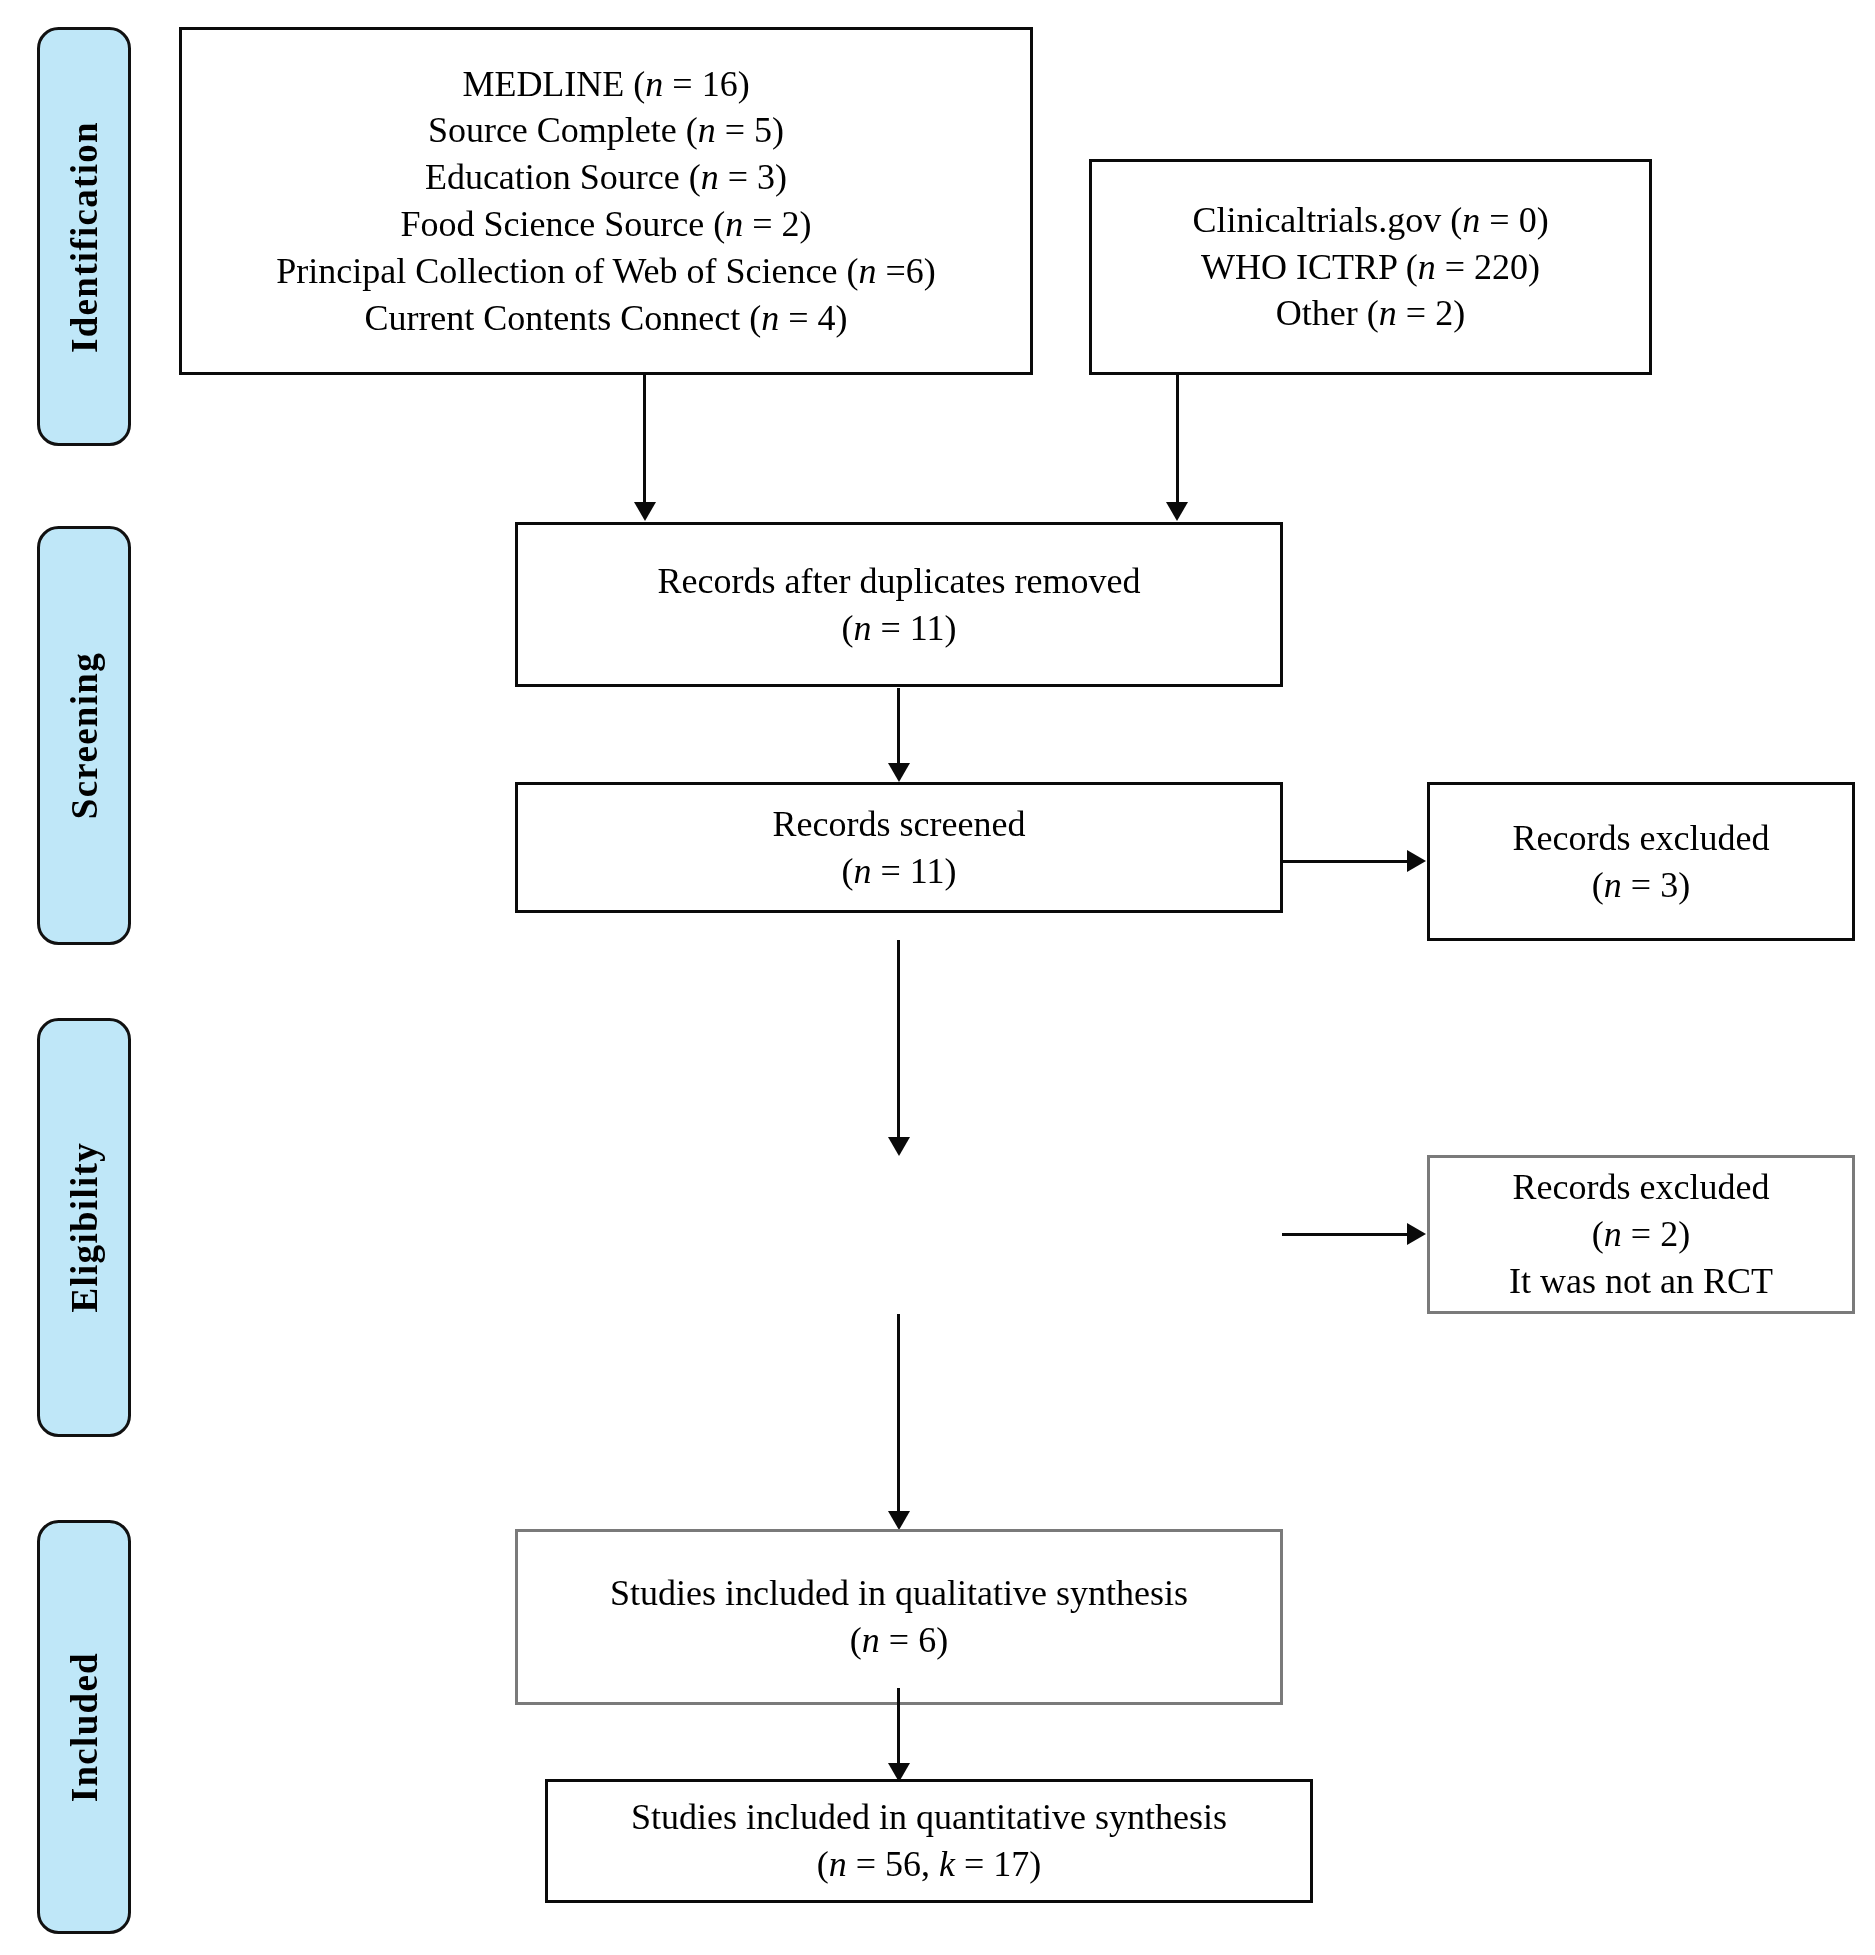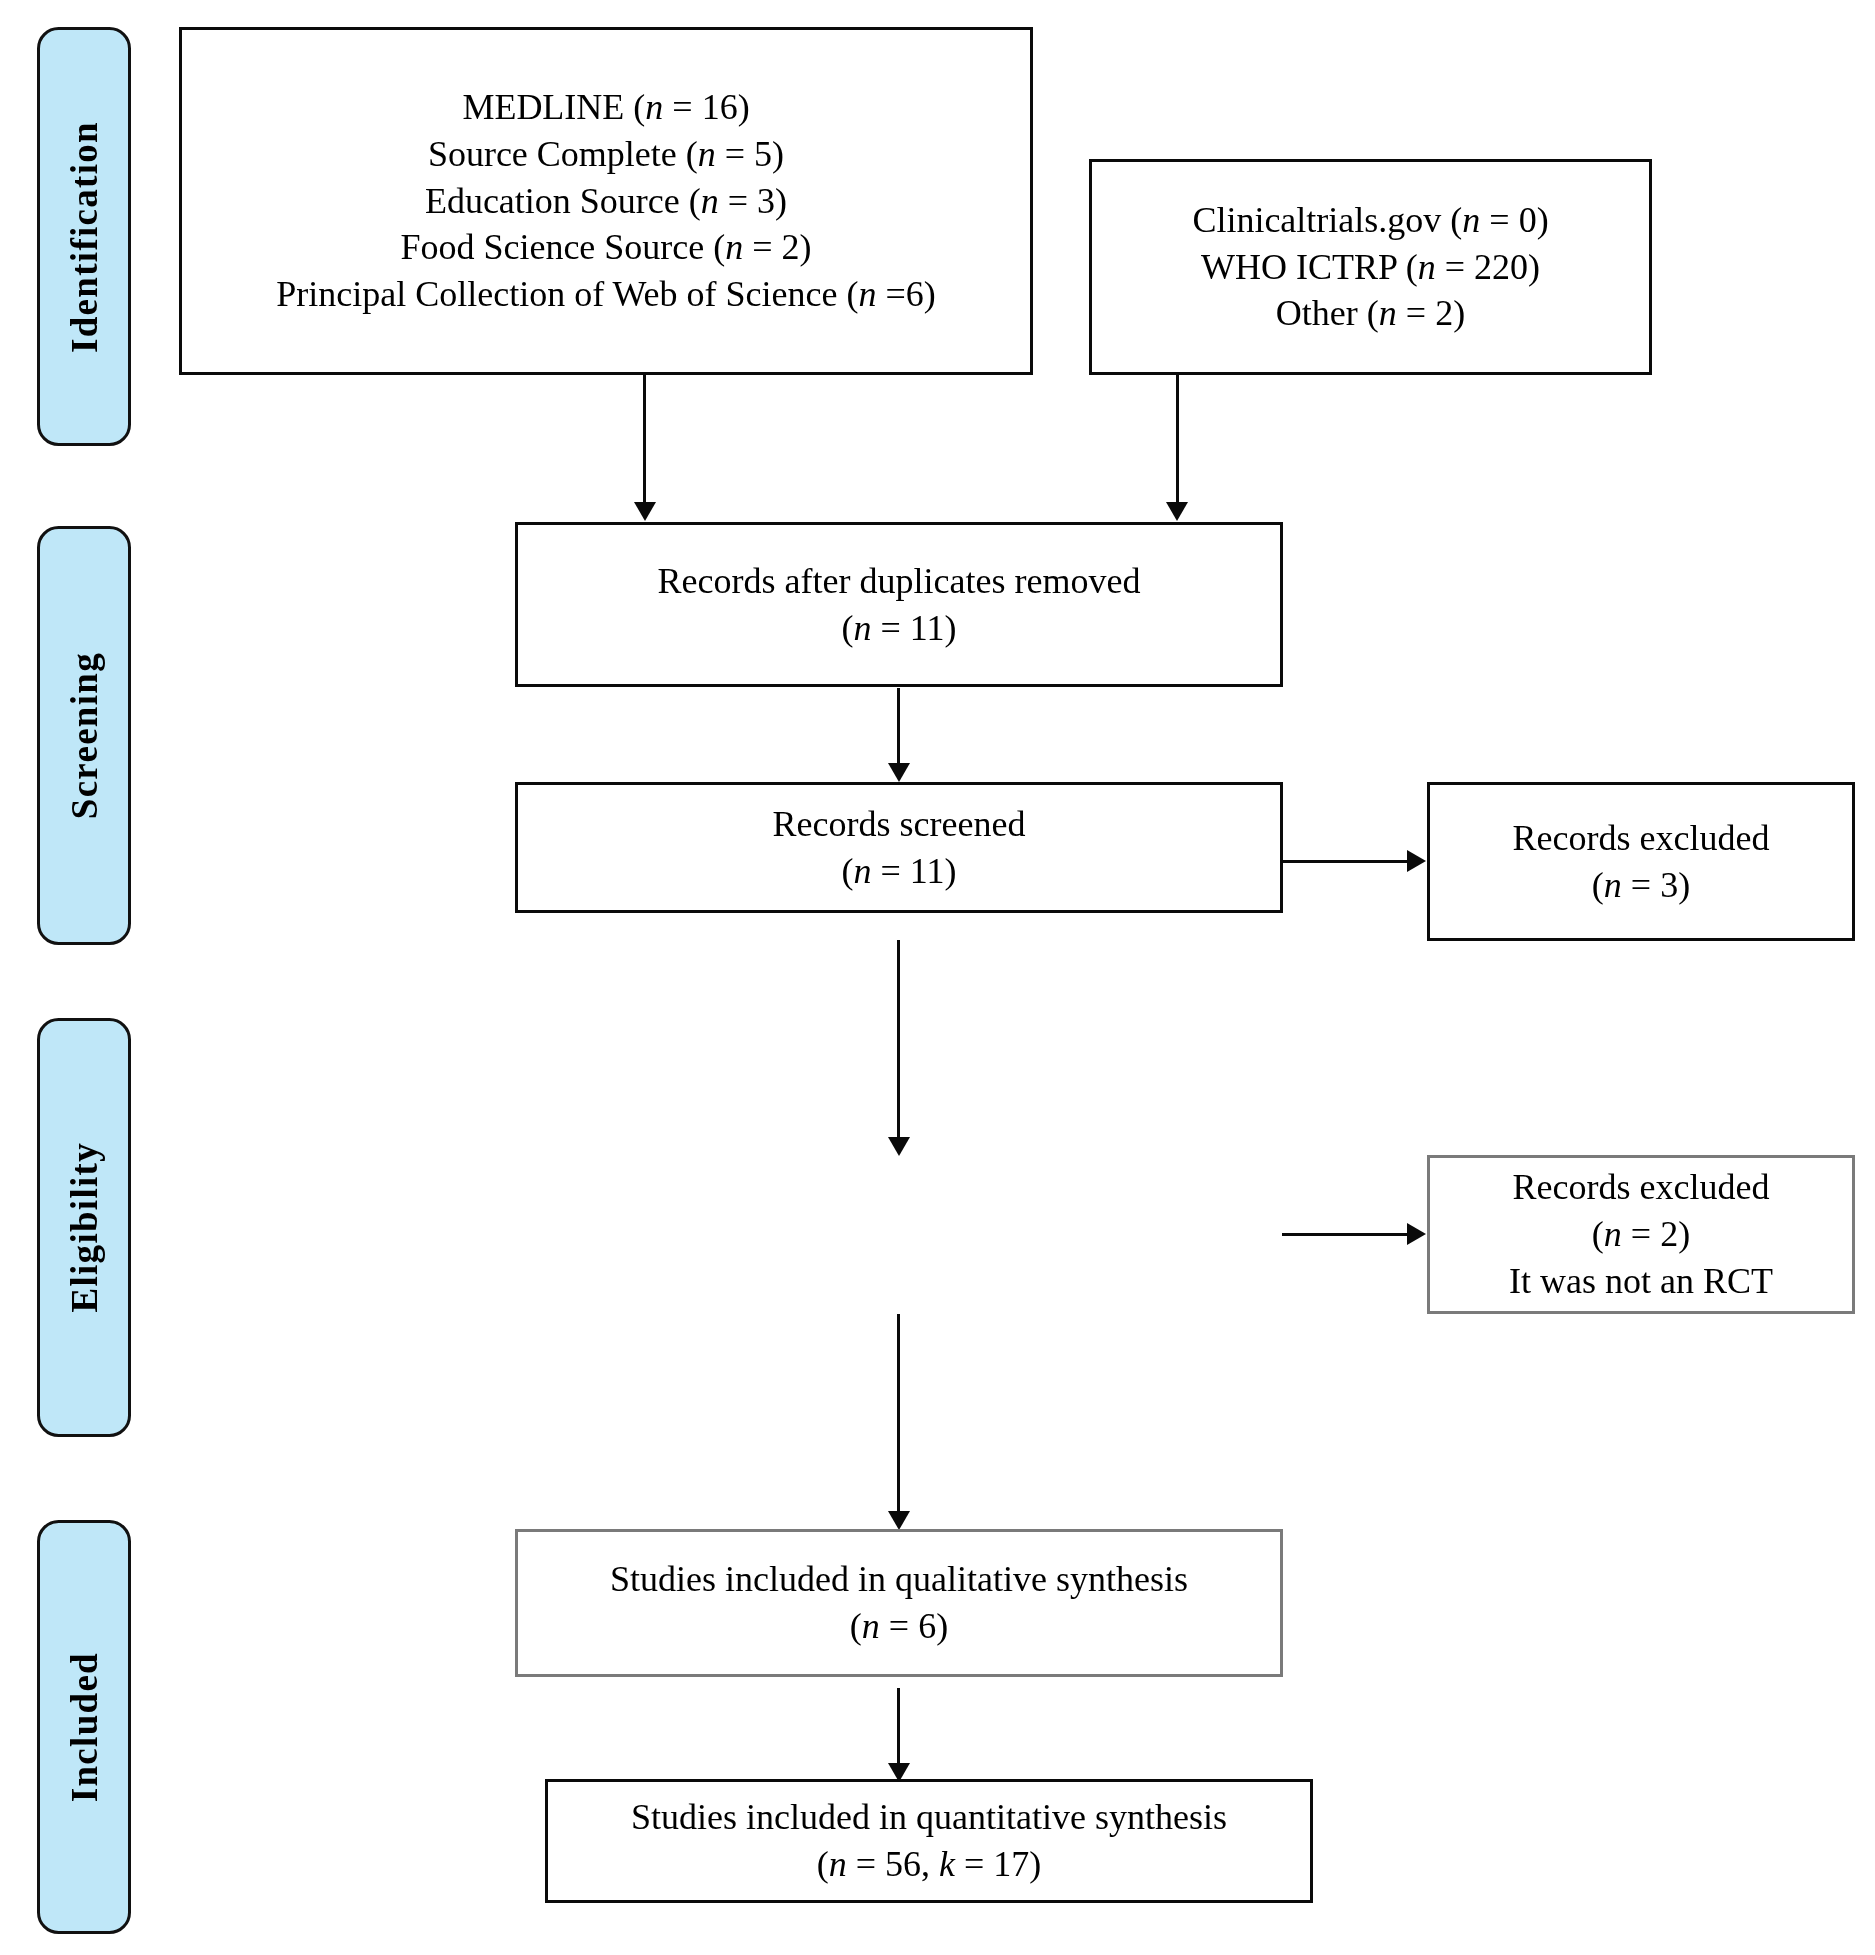--- a/index.html
+++ b/index.html
@@ -92,20 +92,23 @@
     </span>
     <span class="ln">
       <span>Education  Source (</span><em class="it">n</em><span> = 3)</span>
     </span>
     <span class="ln">
       <span>Food Science Source (</span><em class="it">n</em><span> = 2)</span>
     </span>
     <span class="ln">
       <span>Principal Collection  of Web of Science (</span><em class="it">n</em><span> =6)</span>
     </span>
+    <span class="ln">
+      <span>Current Contents Connect (</span><em class="it">n</em><span> = 4)</span>
+    </span>
   </div>
 
   <div class="box black" style="left:1089px;top:159px;width:563px;height:216px;">
     <span class="ln">
       <span>Clinicaltrials.gov  (</span><em class="it">n</em><span> = 0)</span>
     </span>
     <span class="ln">
       <span>WHO ICTRP (</span><em class="it">n</em><span> = 220)</span>
     </span>
     <span class="ln">
@@ -157,21 +160,21 @@
     <span class="ln">Records excluded</span>
     <span class="ln">
       <span>(</span><em class="it">n</em><span> = 2)</span>
     </span>
     <span class="ln">It was not an RCT</span>
   </div>
 
   <div class="vline" style="left:897px;top:1314px;height:197px;"></div>
   <div class="arrow-down" style="left:888px;top:1511px;"></div>
 
-  <div class="box gray" style="left:515px;top:1529px;width:768px;height:148px;align-items:center;">
+  <div class="box gray" style="left:515px;top:1529px;width:768px;height:176px;align-items:center;">
     <span class="ln">Studies included in qualitative  synthesis</span>
     <span class="ln">
       <span>(</span><em class="it">n</em><span> = 6)</span>
     </span>
   </div>
 
   <div class="vline" style="left:897px;top:1688px;height:75px;"></div>
   <div class="arrow-down" style="left:888px;top:1763px;"></div>
 
   <div class="box black" style="left:545px;top:1779px;width:768px;height:124px;">

